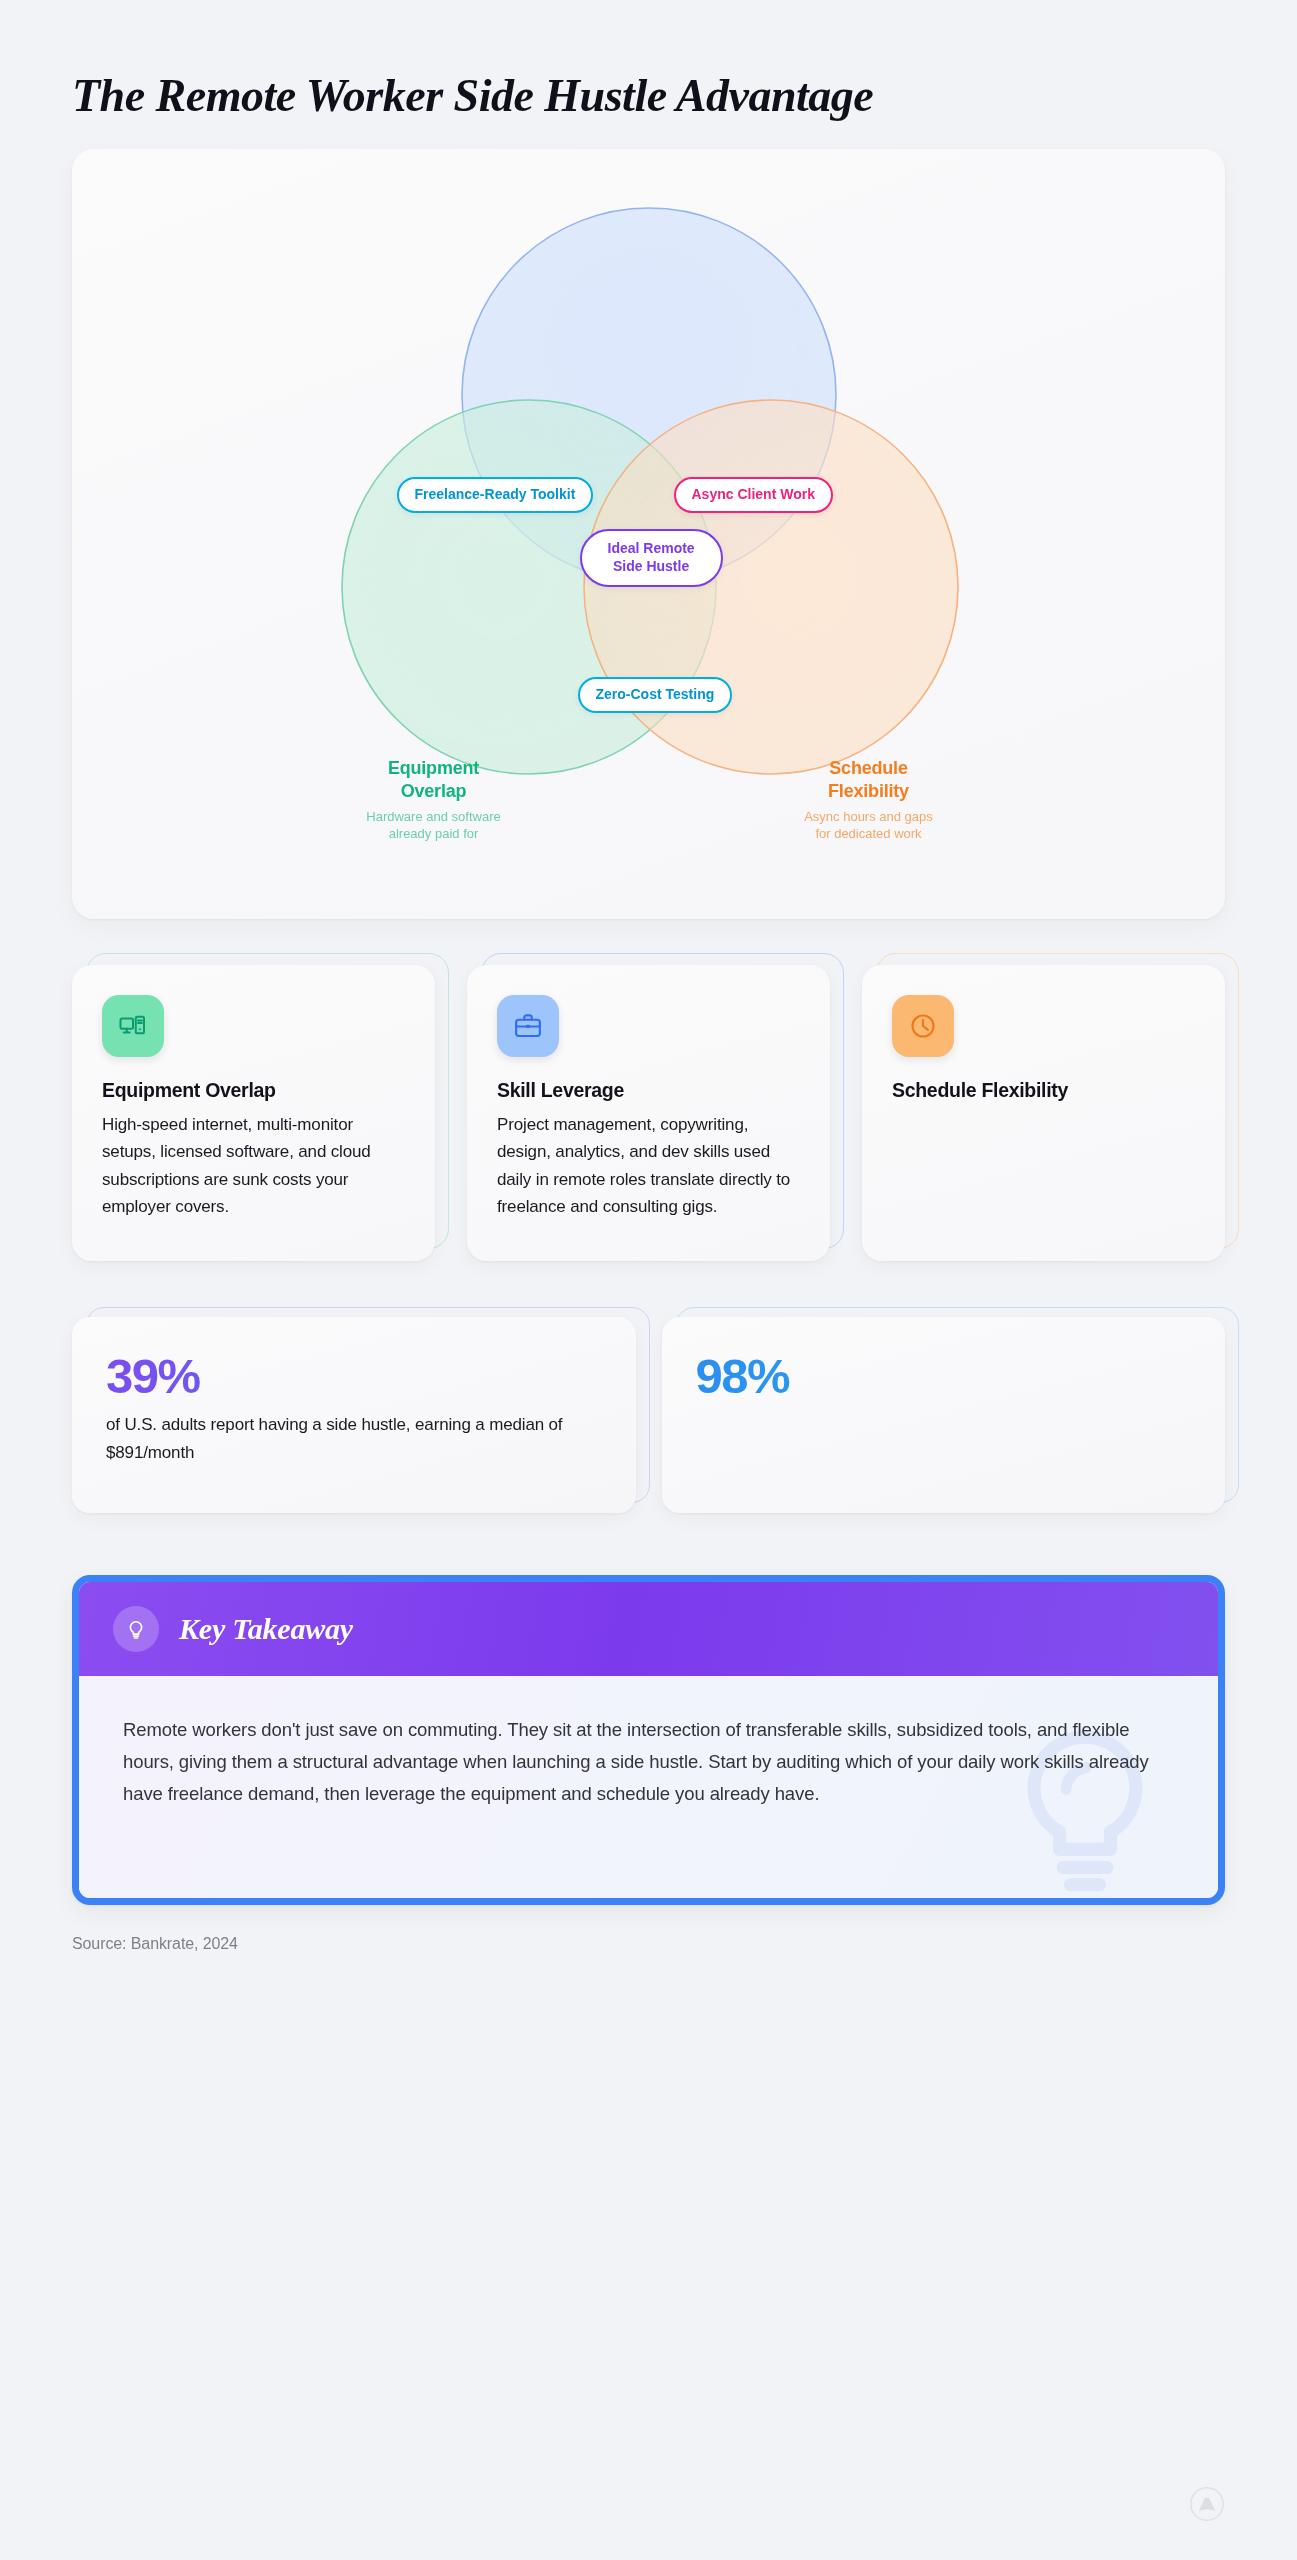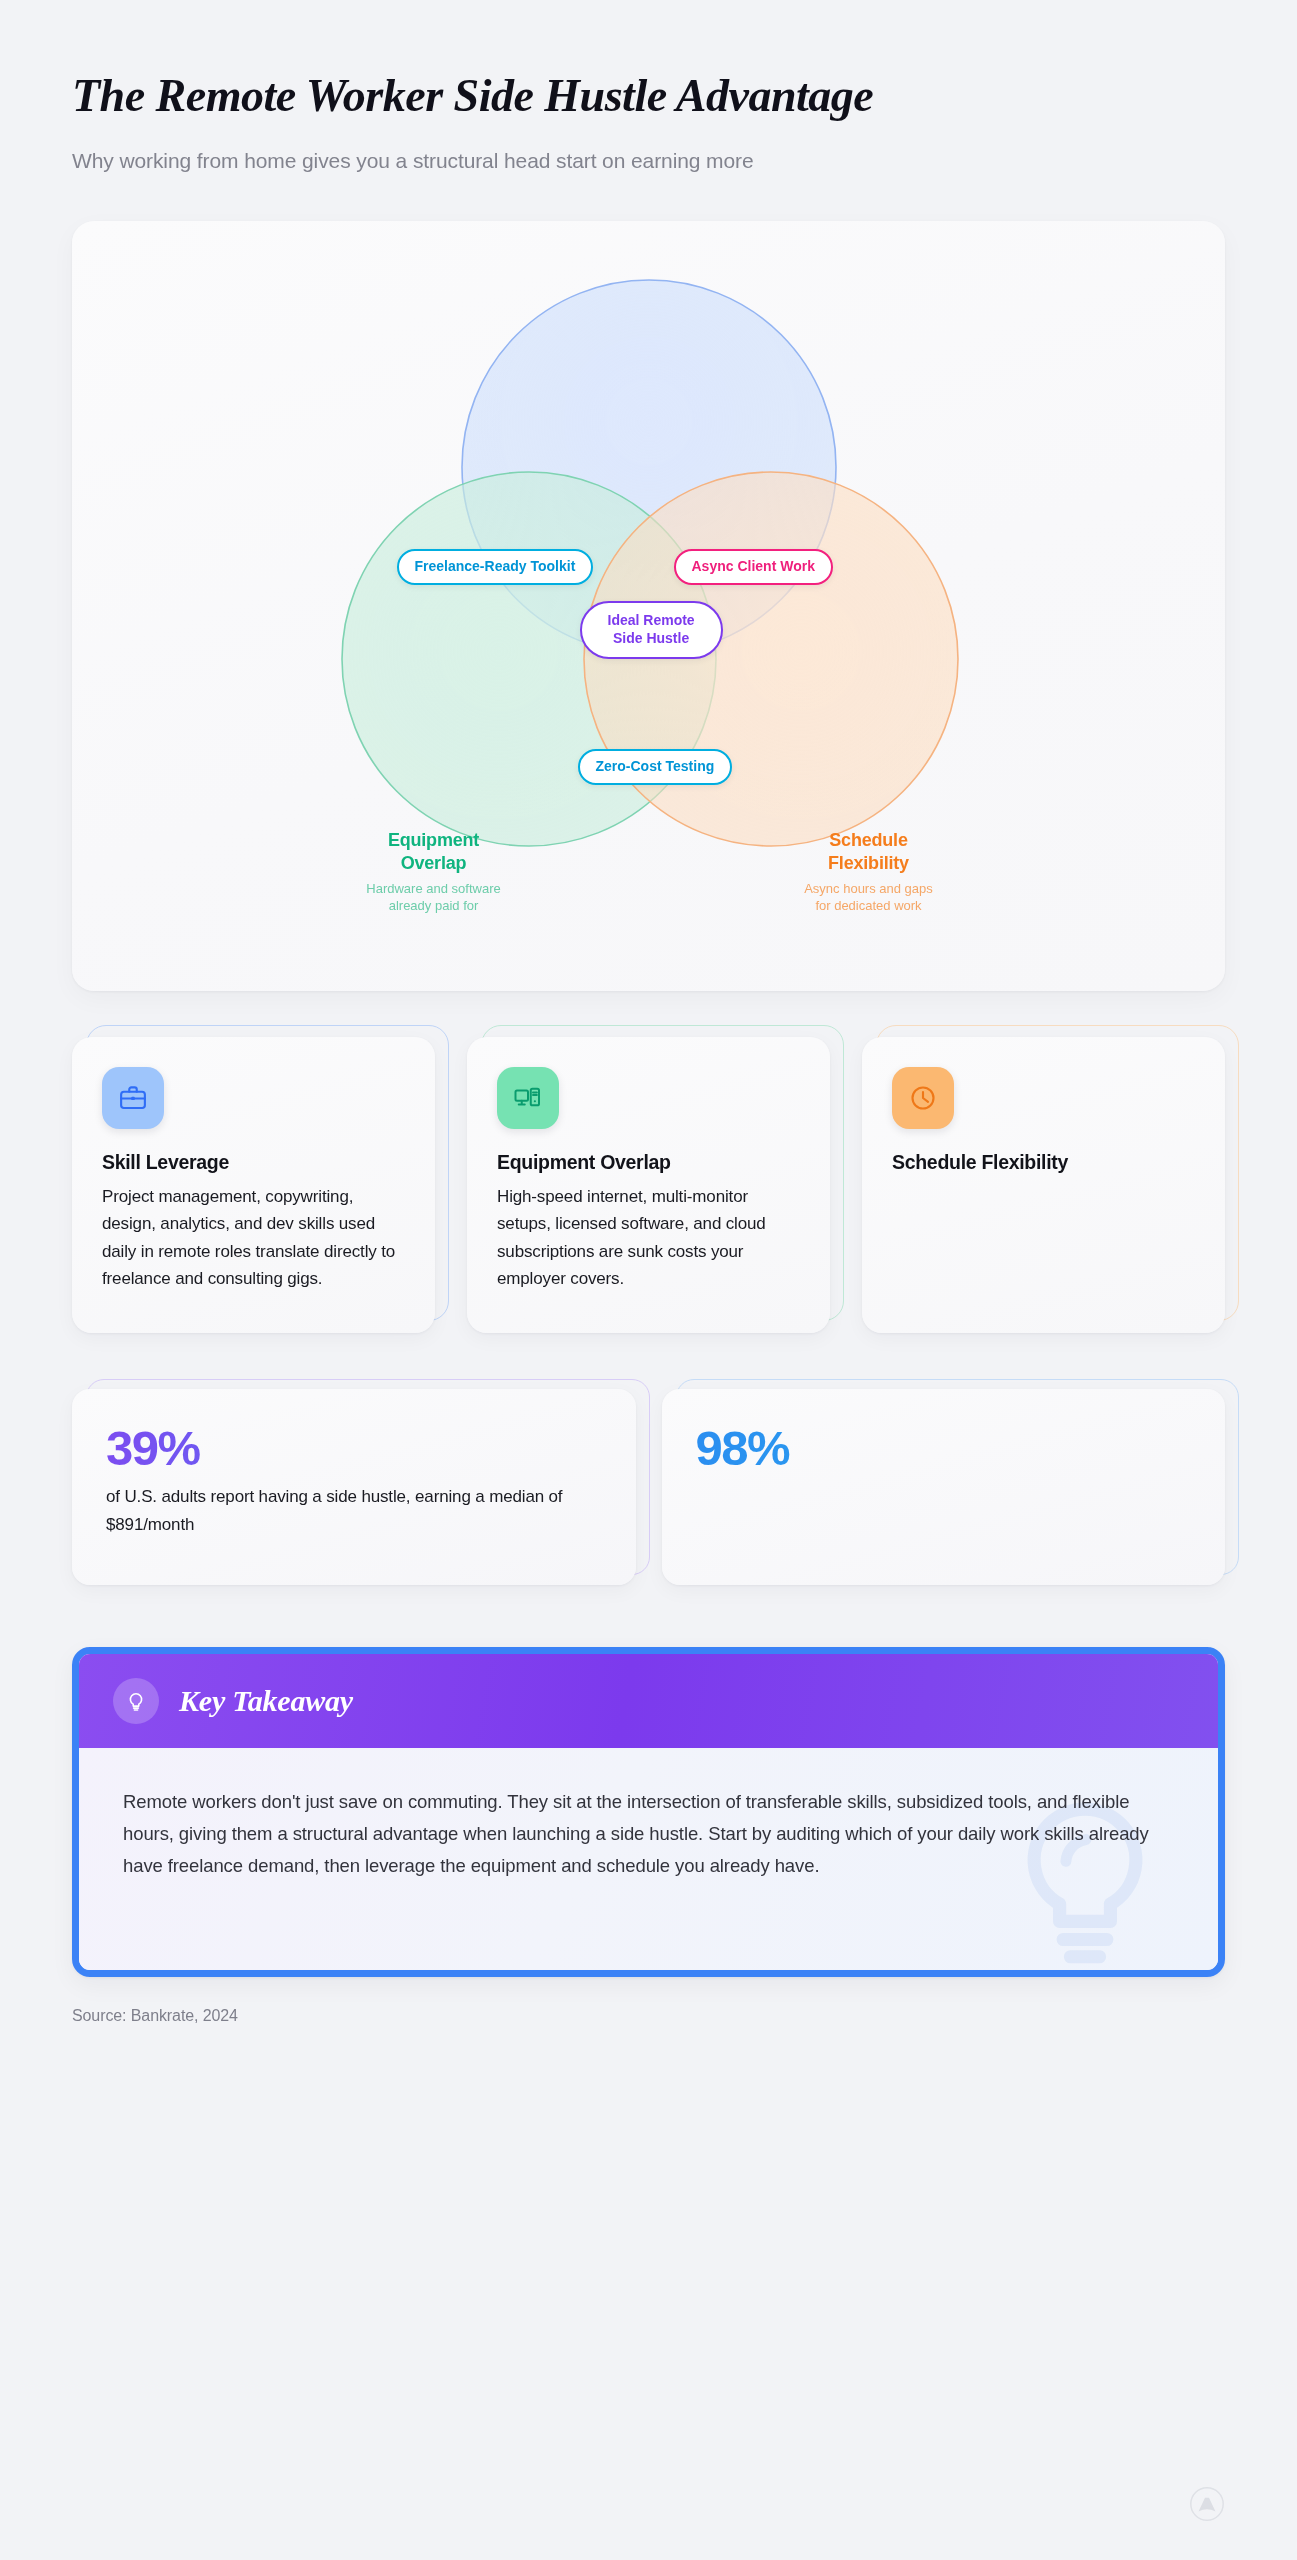--- a/index.html
+++ b/index.html
@@ -272,21 +272,20 @@
     width: 36px; height: 36px;
     opacity: .85;
   }
 </style>
 </head>
 <body>
 
 <div class="page">
 
   <h1 class="title">The Remote Worker Side Hustle Advantage</h1>
-  <p class="subtitle">Why working from home gives you a structural head start on earning more</p>
 
   <section class="venn-panel">
     <div class="venn-stage">
 
       <svg class="venn-svg" viewBox="0 0 720 700">
         <defs>
           <radialGradient id="gBlue" cx="50%" cy="38%" r="62%">
             <stop offset="0%" stop-color="#dbe6fd" stop-opacity="0.92"></stop>
             <stop offset="100%" stop-color="#cfe0fb" stop-opacity="0.60"></stop>
           </radialGradient>
@@ -338,53 +337,53 @@
         <span>Side Hustle</span>
       </div>
 
       <div class="pill pill-d">Zero-Cost Testing</div>
 
     </div>
   </section>
 
   <section class="cards">
 
-    <div class="card-wrap blue">
-      <div class="card-accent"></div>
-      <div class="card">
-        <div class="card-icon">
-          <svg width="30" height="30" viewBox="0 0 24 24" fill="none" stroke="#2f6df6" stroke-width="1.7" stroke-linecap="round" stroke-linejoin="round">
-            <rect x="2.5" y="7" width="19" height="13" rx="2.2"></rect>
-            <path d="M9 7V5.2A1.7 1.7 0 0 1 10.7 3.5h2.6A1.7 1.7 0 0 1 15 5.2V7"></path>
-            <path d="M2.5 12.4h19"></path>
-            <rect x="10.6" y="11" width="2.8" height="2.6" rx="0.7" fill="#2f6df6" stroke="none"></rect>
-          </svg>
-        </div>
-        <div class="card-title">Skill Leverage</div>
-        <div class="card-body">Project management, copywriting, design, analytics, and dev skills used daily in remote roles translate directly to freelance and consulting gigs.</div>
-      </div>
-    </div>
-
     <div class="card-wrap green">
       <div class="card-accent"></div>
       <div class="card">
         <div class="card-icon">
           <svg width="30" height="30" viewBox="0 0 24 24" fill="none" stroke="#0a9c6e" stroke-width="1.6" stroke-linecap="round" stroke-linejoin="round">
             <rect x="2" y="6" width="10" height="8.2" rx="1.2"></rect>
             <path d="M7 14.2v3M4.6 17.2h4.8"></path>
             <rect x="14.2" y="4.6" width="6.6" height="13.2" rx="1.3"></rect>
             <path d="M16 7.6h3.1M16 9.6h3.1"></path>
             <circle cx="17.5" cy="14.6" r="0.85" fill="#0a9c6e" stroke="none"></circle>
           </svg>
         </div>
         <div class="card-title">Equipment Overlap</div>
         <div class="card-body">High-speed internet, multi-monitor setups, licensed software, and cloud subscriptions are sunk costs your employer covers.</div>
       </div>
     </div>
 
+    <div class="card-wrap blue">
+      <div class="card-accent"></div>
+      <div class="card">
+        <div class="card-icon">
+          <svg width="30" height="30" viewBox="0 0 24 24" fill="none" stroke="#2f6df6" stroke-width="1.7" stroke-linecap="round" stroke-linejoin="round">
+            <rect x="2.5" y="7" width="19" height="13" rx="2.2"></rect>
+            <path d="M9 7V5.2A1.7 1.7 0 0 1 10.7 3.5h2.6A1.7 1.7 0 0 1 15 5.2V7"></path>
+            <path d="M2.5 12.4h19"></path>
+            <rect x="10.6" y="11" width="2.8" height="2.6" rx="0.7" fill="#2f6df6" stroke="none"></rect>
+          </svg>
+        </div>
+        <div class="card-title">Skill Leverage</div>
+        <div class="card-body">Project management, copywriting, design, analytics, and dev skills used daily in remote roles translate directly to freelance and consulting gigs.</div>
+      </div>
+    </div>
+
     <div class="card-wrap orange">
       <div class="card-accent"></div>
       <div class="card">
         <div class="card-icon">
           <svg width="30" height="30" viewBox="0 0 24 24" fill="none" stroke="#ef7818" stroke-width="1.7" stroke-linecap="round" stroke-linejoin="round">
             <circle cx="12" cy="12" r="8.4"></circle>
             <path d="M12 7.3V12l4 3.1"></path>
           </svg>
         </div>
         <div class="card-title">Schedule Flexibility</div>

